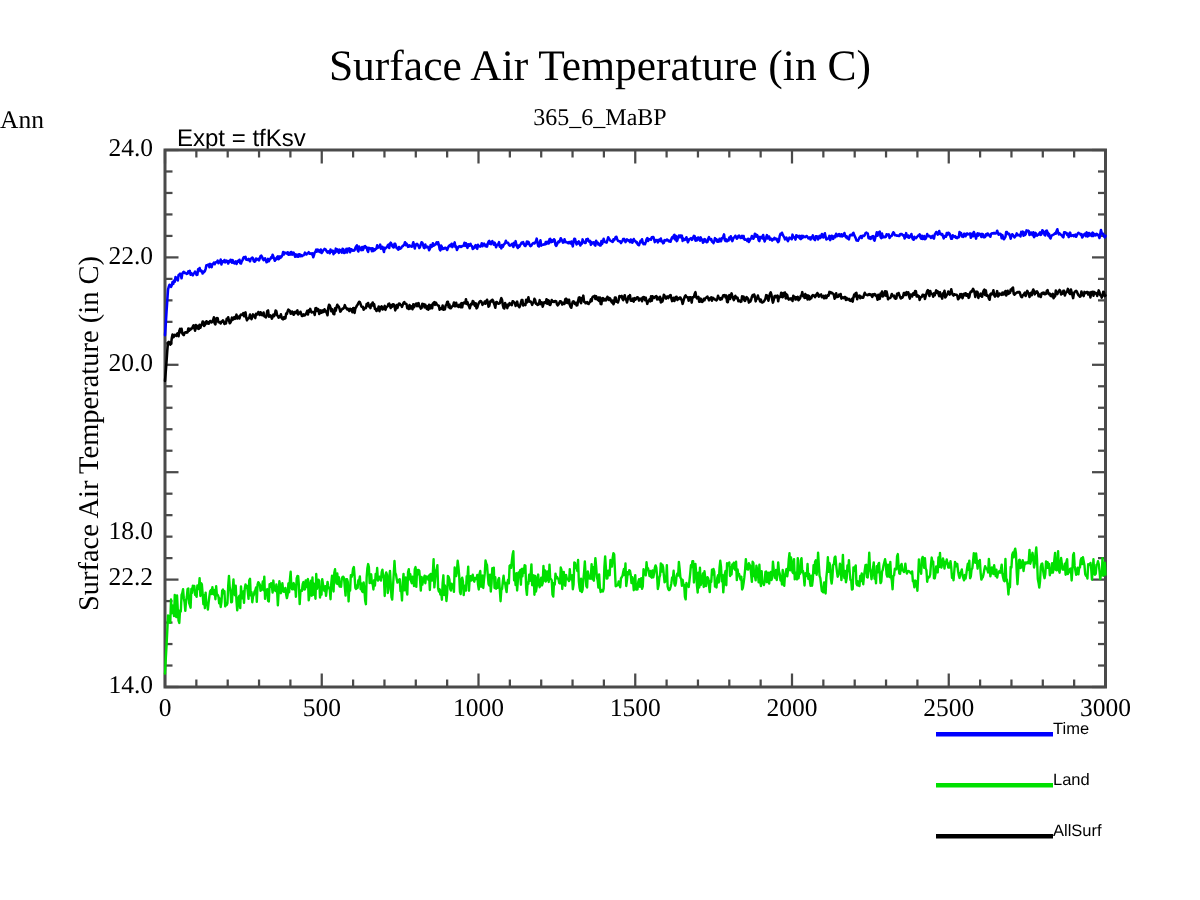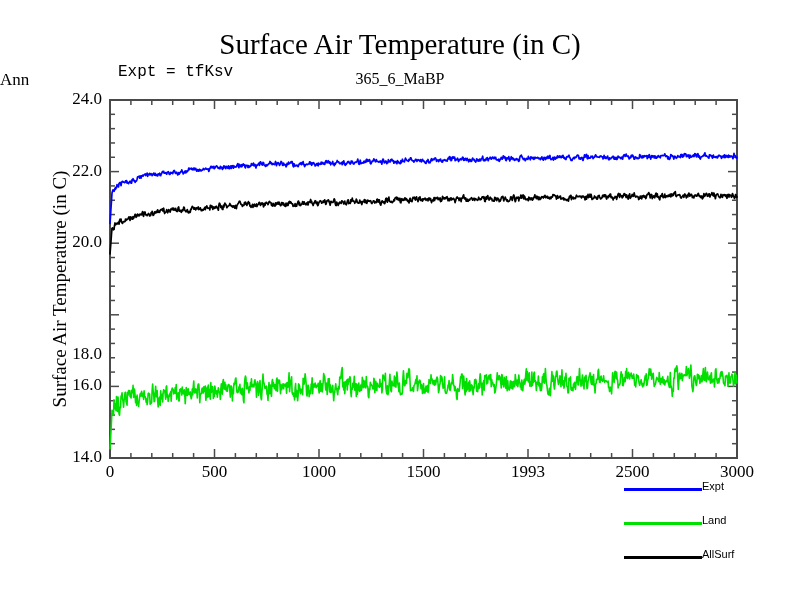--- a/index.html
+++ b/index.html
@@ -16,22 +16,22 @@
 
   #plot-title{
     left:0;top:28px;width:800px;text-align:center;
     font-size:29px;font-family:"Liberation Serif", serif;
   }
   #subtitle-center{
     left:0;top:70px;width:800px;text-align:center;
     font-size:16px;font-family:"Liberation Serif", serif;
   }
   #subtitle-left{
-    left:118px;top:63px;font-size:16px;
-    font-family:Liberation Mono, monospace;
+    left:118px;top:84px;font-size:16px;
+    font-family:Liberation Sans, sans-serif;
   }
   #subtitle-right{
     left:0;top:70px;width:748px;text-align:left;font-size:17px;
     font-family:"Liberation Serif", serif;
   }
   #xaxis-title{
     left:0;top:480px;width:726px;text-align:center;
     font-size:20px;font-family:"Liberation Serif", serif;
   }
   #yaxis-title{
@@ -200,35 +200,35 @@
         <path d="M110.00 449.05L110.50 439.41L111.00 430.82L111.50 421.19L112.01 410.23L112.51 411.34L113.01 411.92L113.51 415.18L114.01 399.68L114.51 408.82L115.02 403.64L115.52 406.35L116.02 410.77L116.52 396.61L117.02 402.65L117.52 411.42L118.03 396.97L118.53 406.57L119.03 413.79L119.53 415.32L120.03 406.95L120.53 407.67L121.04 396.62L121.54 395.30L122.04 392.77L122.54 398.96L123.04 401.60L123.54 407.20L124.04 400.65L124.55 398.01L125.05 392.61L125.55 392.29L126.05 401.84L126.55 403.37L127.05 405.13L127.56 392.62L128.06 395.25L128.56 390.48L129.06 390.85L129.56 390.65L130.06 396.57L130.57 396.80L131.07 397.91L131.57 390.37L132.07 392.78L132.57 392.46L133.07 385.41L133.58 397.36L134.08 388.78L134.58 389.64L135.08 395.52L135.58 402.79L136.08 396.75L136.58 405.45L137.09 395.10L137.59 402.83L138.09 402.01L138.59 406.35L139.09 401.61L139.59 397.58L140.10 394.10L140.60 393.38L141.10 396.07L141.60 391.39L142.10 395.05L142.60 396.37L143.11 393.26L143.61 399.50L144.11 390.84L144.61 396.85L145.11 396.58L145.61 397.66L146.12 402.20L146.62 399.05L147.12 404.63L147.62 401.38L148.12 393.78L148.62 393.04L149.12 395.53L149.63 394.08L150.13 404.22L150.63 402.42L151.13 403.34L151.63 402.21L152.13 390.63L152.64 383.95L153.14 391.34L153.64 393.93L154.14 401.59L154.64 401.28L155.14 392.82L155.65 386.36L156.15 395.94L156.65 396.80L157.15 390.52L157.65 400.62L158.15 406.90L158.66 402.86L159.16 398.05L159.66 397.13L160.16 405.42L160.66 390.91L161.16 398.95L161.66 398.85L162.17 394.31L162.67 401.89L163.17 392.43L163.67 389.67L164.17 391.80L164.67 390.64L165.18 394.46L165.68 399.23L166.18 386.80L166.68 385.87L167.18 396.96L167.68 394.72L168.19 401.50L168.69 397.64L169.19 396.66L169.69 394.31L170.19 393.55L170.69 391.63L171.20 401.24L171.70 389.80L172.20 388.13L172.70 388.85L173.20 389.75L173.70 393.88L174.20 393.22L174.71 391.55L175.21 387.61L175.71 393.49L176.21 384.45L176.71 399.26L177.21 393.30L177.72 394.81L178.22 392.73L178.72 400.67L179.22 400.92L179.72 389.54L180.22 391.17L180.73 388.86L181.23 390.59L181.73 395.07L182.23 387.05L182.73 392.62L183.23 393.58L183.74 393.94L184.24 389.68L184.74 393.67L185.24 403.59L185.74 395.21L186.24 387.50L186.74 390.08L187.25 395.47L187.75 394.01L188.25 388.85L188.75 393.28L189.25 394.52L189.75 393.26L190.26 391.91L190.76 396.37L191.26 398.77L191.76 396.45L192.26 388.98L192.76 394.81L193.27 386.55L193.77 381.16L194.27 391.48L194.77 392.86L195.27 392.43L195.77 388.72L196.28 393.01L196.78 389.90L197.28 397.88L197.78 385.64L198.28 384.00L198.78 384.08L199.28 390.55L199.79 402.75L200.29 394.42L200.79 393.51L201.29 393.83L201.79 389.49L202.29 388.02L202.80 392.97L203.30 392.89L203.80 386.89L204.30 391.35L204.80 387.21L205.30 386.01L205.81 400.26L206.31 397.17L206.81 389.11L207.31 387.09L207.81 397.17L208.31 385.03L208.82 396.49L209.32 389.19L209.82 393.39L210.32 399.13L210.82 382.67L211.32 392.51L211.82 389.67L212.33 386.52L212.83 387.23L213.33 398.35L213.83 394.80L214.33 396.40L214.83 386.11L215.34 389.55L215.84 392.82L216.34 393.95L216.84 390.85L217.34 397.21L217.84 393.04L218.35 387.89L218.85 390.70L219.35 392.18L219.85 393.07L220.35 399.52L220.85 388.71L221.36 383.76L221.86 387.24L222.36 394.29L222.86 381.83L223.36 379.50L223.86 386.48L224.36 389.07L224.87 382.33L225.37 389.49L225.87 384.79L226.37 390.99L226.87 389.97L227.37 391.23L227.88 385.74L228.38 384.62L228.88 384.51L229.38 385.69L229.88 391.37L230.38 397.08L230.89 386.13L231.39 386.16L231.89 388.11L232.39 400.95L232.89 391.58L233.39 393.74L233.90 383.42L234.40 384.65L234.90 383.03L235.40 378.98L235.90 377.97L236.40 384.21L236.90 391.96L237.41 392.58L237.91 390.29L238.41 391.95L238.91 386.73L239.41 387.03L239.91 384.34L240.42 392.84L240.92 389.02L241.42 394.28L241.92 394.68L242.42 388.29L242.92 393.02L243.43 400.28L243.93 402.79L244.43 384.98L244.93 378.77L245.43 376.04L245.93 378.02L246.44 388.72L246.94 383.90L247.44 382.85L247.94 388.92L248.44 388.87L248.94 392.96L249.44 386.81L249.95 390.38L250.45 382.58L250.95 386.22L251.45 378.69L251.95 387.07L252.45 386.21L252.96 384.52L253.46 384.63L253.96 387.03L254.46 381.36L254.96 379.76L255.46 384.73L255.97 385.30L256.47 397.32L256.97 383.60L257.47 381.60L257.97 383.09L258.47 395.34L258.98 392.92L259.48 385.30L259.98 380.62L260.48 388.87L260.98 398.09L261.48 399.68L261.98 391.33L262.49 382.70L262.99 374.00L263.49 381.82L263.99 382.96L264.49 386.21L264.99 388.41L265.50 386.65L266.00 387.88L266.50 386.16L267.00 394.09L267.50 393.33L268.00 400.35L268.51 388.22L269.01 382.56L269.51 393.61L270.01 387.27L270.51 385.03L271.01 393.91L271.52 396.32L272.02 381.59L272.52 379.47L273.02 386.27L273.52 382.78L274.02 387.22L274.52 388.79L275.03 384.53L275.53 386.31L276.03 390.68L276.53 379.43L277.03 378.05L277.53 391.25L278.04 379.95L278.54 382.90L279.04 379.96L279.54 380.49L280.04 386.60L280.54 393.72L281.05 384.58L281.55 389.77L282.05 387.13L282.55 385.76L283.05 383.82L283.55 388.79L284.06 384.37L284.56 384.42L285.06 384.60L285.56 386.51L286.06 383.66L286.56 393.29L287.06 382.61L287.57 387.12L288.07 387.07L288.57 381.64L289.07 372.86L289.57 391.60L290.07 386.17L290.58 380.63L291.08 379.45L291.58 376.76L292.08 392.25L292.58 394.27L293.08 392.85L293.59 396.35L294.09 393.94L294.59 399.83L295.09 388.68L295.59 383.55L296.09 396.62L296.60 390.36L297.10 393.16L297.60 400.68L298.10 395.77L298.60 383.89L299.10 384.61L299.60 386.31L300.11 392.46L300.61 393.69L301.11 389.11L301.61 390.58L302.11 390.10L302.61 394.60L303.12 378.34L303.62 383.10L304.12 384.06L304.62 380.38L305.12 373.85L305.62 377.87L306.13 383.76L306.63 394.61L307.13 396.03L307.63 386.46L308.13 385.14L308.63 387.69L309.14 396.75L309.64 390.88L310.14 390.39L310.64 393.77L311.14 384.16L311.64 385.25L312.14 377.77L312.65 393.80L313.15 385.45L313.65 384.12L314.15 387.07L314.65 385.96L315.15 383.09L315.66 386.61L316.16 387.76L316.66 385.29L317.16 386.09L317.66 386.05L318.16 383.33L318.67 389.73L319.17 392.96L319.67 382.58L320.17 380.67L320.67 391.17L321.17 386.73L321.68 383.72L322.18 392.00L322.68 386.48L323.18 382.26L323.68 373.66L324.18 375.71L324.68 376.67L325.19 383.50L325.69 389.30L326.19 390.37L326.69 383.09L327.19 394.34L327.69 389.17L328.20 378.82L328.70 385.25L329.20 378.43L329.70 391.96L330.20 384.85L330.70 392.47L331.21 391.33L331.71 391.89L332.21 386.42L332.71 385.41L333.21 393.27L333.71 400.79L334.22 393.33L334.72 392.54L335.22 387.52L335.72 383.87L336.22 388.94L336.72 388.37L337.22 392.08L337.73 394.69L338.23 388.61L338.73 386.40L339.23 388.93L339.73 377.24L340.23 376.75L340.74 378.55L341.24 373.89L341.74 369.68L342.24 367.48L342.74 386.85L343.24 383.94L343.75 390.02L344.25 382.13L344.75 393.62L345.25 387.03L345.75 381.57L346.25 383.97L346.76 380.10L347.26 389.86L347.76 379.38L348.26 384.21L348.76 379.11L349.26 381.81L349.76 376.81L350.27 377.21L350.77 392.14L351.27 396.61L351.77 388.07L352.27 389.21L352.77 383.19L353.28 387.17L353.78 383.20L354.28 376.23L354.78 390.15L355.28 384.04L355.78 383.51L356.29 396.52L356.79 383.96L357.29 394.29L357.79 391.43L358.29 385.54L358.79 383.06L359.30 389.85L359.80 391.44L360.30 388.03L360.80 385.11L361.30 390.32L361.80 388.71L362.30 377.31L362.81 386.99L363.31 380.22L363.81 387.73L364.31 386.66L364.81 381.01L365.31 381.10L365.82 388.00L366.32 376.45L366.82 385.81L367.32 386.04L367.82 386.93L368.32 396.42L368.83 397.73L369.33 388.68L369.83 389.71L370.33 382.39L370.83 385.58L371.33 384.53L371.84 385.41L372.34 386.23L372.84 388.69L373.34 388.96L373.84 378.34L374.34 379.87L374.84 392.63L375.35 385.78L375.85 381.25L376.35 389.63L376.85 390.51L377.35 383.25L377.85 385.43L378.36 386.09L378.86 386.48L379.36 387.37L379.86 379.40L380.36 386.22L380.86 383.96L381.37 383.45L381.87 392.85L382.37 389.68L382.87 374.97L383.37 375.33L383.87 378.51L384.38 378.63L384.88 380.61L385.38 373.31L385.88 387.36L386.38 391.85L386.88 393.92L387.38 385.81L387.89 394.73L388.39 393.06L388.89 386.97L389.39 381.41L389.89 374.36L390.39 382.57L390.90 390.80L391.40 391.68L391.90 380.96L392.40 383.85L392.90 385.59L393.40 385.82L393.91 383.99L394.41 376.15L394.91 386.14L395.41 378.14L395.91 387.14L396.41 379.17L396.92 372.06L397.42 377.65L397.92 384.68L398.42 386.80L398.92 391.71L399.42 382.96L399.92 391.53L400.43 394.64L400.93 394.05L401.43 393.34L401.93 394.27L402.43 392.42L402.93 377.83L403.44 370.90L403.94 378.71L404.44 385.72L404.94 385.53L405.44 380.51L405.94 380.48L406.45 383.53L406.95 373.35L407.45 374.15L407.95 377.77L408.45 371.91L408.95 368.73L409.46 369.56L409.96 380.20L410.46 390.81L410.96 390.47L411.46 389.88L411.96 390.17L412.46 387.56L412.97 388.70L413.47 391.49L413.97 385.64L414.47 384.84L414.97 383.93L415.47 381.40L415.98 379.25L416.48 383.33L416.98 375.68L417.48 390.69L417.98 386.97L418.48 381.48L418.99 382.99L419.49 380.12L419.99 380.43L420.49 383.28L420.99 388.77L421.49 384.74L422.00 386.86L422.50 393.48L423.00 388.10L423.50 383.43L424.00 392.97L424.50 390.71L425.00 392.94L425.51 387.88L426.01 386.17L426.51 391.16L427.01 387.29L427.51 385.43L428.01 392.53L428.52 390.99L429.02 379.49L429.52 382.11L430.02 381.81L430.52 383.54L431.02 374.84L431.53 379.80L432.03 378.91L432.53 381.37L433.03 384.03L433.53 380.63L434.03 384.62L434.54 385.08L435.04 380.33L435.54 384.79L436.04 382.32L436.54 378.57L437.04 376.96L437.54 378.43L438.05 383.96L438.55 392.69L439.05 390.38L439.55 385.08L440.05 383.62L440.55 375.60L441.06 381.07L441.56 376.47L442.06 378.05L442.56 383.40L443.06 388.27L443.56 387.55L444.07 386.76L444.57 376.75L445.07 390.92L445.57 392.88L446.07 393.45L446.57 393.02L447.08 391.13L447.58 388.78L448.08 384.97L448.58 385.83L449.08 380.50L449.58 389.08L450.08 390.47L450.59 388.56L451.09 383.61L451.59 382.31L452.09 383.71L452.59 374.62L453.09 379.28L453.60 385.01L454.10 385.81L454.60 390.60L455.10 386.58L455.60 389.97L456.10 389.83L456.61 398.00L457.11 399.58L457.61 388.64L458.11 390.65L458.61 390.49L459.11 391.34L459.62 387.21L460.12 382.64L460.62 376.86L461.12 378.07L461.62 374.15L462.12 374.14L462.62 388.36L463.13 380.98L463.63 375.99L464.13 381.90L464.63 390.32L465.13 395.02L465.63 381.83L466.14 391.70L466.64 378.51L467.14 390.04L467.64 388.44L468.14 385.76L468.64 382.34L469.15 391.36L469.65 380.85L470.15 385.14L470.65 390.73L471.15 386.97L471.65 384.86L472.16 385.61L472.66 390.58L473.16 394.71L473.66 387.08L474.16 388.03L474.66 379.79L475.16 383.10L475.67 379.30L476.17 381.25L476.67 391.10L477.17 389.90L477.67 391.64L478.17 385.19L478.68 383.54L479.18 388.33L479.68 378.64L480.18 373.85L480.68 377.94L481.18 387.56L481.69 383.40L482.19 394.90L482.69 387.87L483.19 382.89L483.69 380.65L484.19 390.13L484.70 375.53L485.20 377.11L485.70 376.95L486.20 374.90L486.70 384.03L487.20 378.34L487.70 382.97L488.21 376.30L488.71 378.84L489.21 375.06L489.71 378.65L490.21 379.99L490.71 374.54L491.22 386.73L491.72 379.64L492.22 383.51L492.72 382.66L493.22 384.90L493.72 386.32L494.23 384.46L494.73 393.02L495.23 391.87L495.73 388.74L496.23 384.80L496.73 379.70L497.24 372.73L497.74 379.40L498.24 376.61L498.74 379.79L499.24 375.53L499.74 376.64L500.24 377.45L500.75 382.69L501.25 387.94L501.75 374.50L502.25 375.37L502.75 384.08L503.25 384.06L503.76 386.91L504.26 377.18L504.76 379.61L505.26 382.35L505.76 388.24L506.26 376.52L506.77 387.01L507.27 390.77L507.77 380.72L508.27 388.50L508.77 388.74L509.27 390.08L509.78 387.64L510.28 381.22L510.78 380.96L511.28 388.13L511.78 382.07L512.28 381.78L512.78 389.04L513.29 383.59L513.79 381.35L514.29 386.66L514.79 385.28L515.29 374.49L515.79 379.60L516.30 383.20L516.80 385.34L517.30 379.98L517.80 386.68L518.30 383.01L518.80 374.93L519.31 380.76L519.81 382.43L520.31 386.99L520.81 383.94L521.31 389.66L521.81 380.02L522.32 389.48L522.82 390.58L523.32 383.48L523.82 381.52L524.32 379.37L524.82 384.17L525.32 380.55L525.83 373.16L526.33 368.82L526.83 380.25L527.33 371.64L527.83 375.32L528.33 381.50L528.84 382.08L529.34 372.77L529.84 386.28L530.34 385.59L530.84 381.60L531.34 386.28L531.85 372.07L532.35 385.53L532.85 381.73L533.35 382.54L533.85 373.44L534.35 372.15L534.86 381.57L535.36 380.71L535.86 384.23L536.36 390.34L536.86 382.32L537.36 382.13L537.86 384.10L538.37 375.99L538.87 385.90L539.37 382.62L539.87 386.85L540.37 390.61L540.87 383.83L541.38 390.46L541.88 386.24L542.38 376.82L542.88 382.08L543.38 374.58L543.88 373.55L544.39 383.17L544.89 379.19L545.39 368.45L545.89 376.53L546.39 383.87L546.89 385.39L547.40 389.84L547.90 393.89L548.40 394.39L548.90 394.89L549.40 388.27L549.90 388.53L550.40 395.68L550.91 384.88L551.41 379.84L551.91 371.48L552.41 381.27L552.91 375.23L553.41 377.08L553.92 385.67L554.42 389.05L554.92 384.92L555.42 376.55L555.92 376.30L556.42 371.70L556.93 371.07L557.43 376.56L557.93 380.96L558.43 384.46L558.93 383.38L559.43 381.16L559.94 375.84L560.44 379.17L560.94 386.73L561.44 380.17L561.94 369.89L562.44 382.48L562.94 385.40L563.45 380.69L563.95 388.13L564.45 385.54L564.95 377.01L565.45 380.71L565.95 373.39L566.46 381.40L566.96 386.59L567.46 386.87L567.96 393.06L568.46 392.65L568.96 378.36L569.47 380.50L569.97 378.27L570.47 376.92L570.97 389.16L571.47 390.13L571.97 387.56L572.48 390.31L572.98 390.73L573.48 383.96L573.98 387.42L574.48 382.35L574.98 383.99L575.48 389.51L575.99 383.97L576.49 380.30L576.99 376.70L577.49 376.49L577.99 384.72L578.49 384.97L579.00 377.86L579.50 368.52L580.00 378.83L580.50 381.27L581.00 386.13L581.50 382.38L582.01 378.74L582.51 374.98L583.01 385.82L583.51 383.68L584.01 388.88L584.51 377.42L585.02 381.66L585.52 376.17L586.02 375.28L586.52 382.81L587.02 388.72L587.52 387.82L588.02 381.09L588.53 379.81L589.03 376.83L589.53 374.88L590.03 372.83L590.53 375.59L591.03 382.84L591.54 384.35L592.04 376.53L592.54 381.61L593.04 384.73L593.54 374.64L594.04 384.43L594.55 386.97L595.05 392.87L595.55 383.96L596.05 383.58L596.55 379.22L597.05 379.29L597.56 379.57L598.06 370.79L598.56 369.37L599.06 377.98L599.56 382.33L600.06 382.54L600.56 377.07L601.07 375.97L601.57 380.26L602.07 380.34L602.57 381.39L603.07 379.54L603.57 375.73L604.08 380.25L604.58 382.35L605.08 380.88L605.58 380.69L606.08 380.76L606.58 381.49L607.09 382.00L607.59 382.49L608.09 380.97L608.59 387.61L609.09 387.85L609.59 391.56L610.10 387.03L610.60 387.47L611.10 389.25L611.60 393.83L612.10 384.40L612.60 372.92L613.10 380.90L613.61 378.02L614.11 382.54L614.61 372.66L615.11 371.27L615.61 373.12L616.11 378.60L616.62 372.16L617.12 378.90L617.62 380.14L618.12 387.86L618.62 384.66L619.12 385.11L619.63 384.67L620.13 382.99L620.63 376.34L621.13 371.72L621.63 374.78L622.13 374.37L622.64 385.43L623.14 385.62L623.64 382.80L624.14 377.59L624.64 378.22L625.14 381.62L625.64 371.57L626.15 377.99L626.65 368.56L627.15 376.78L627.65 378.39L628.15 375.53L628.65 372.35L629.16 374.58L629.66 379.01L630.16 374.62L630.66 375.59L631.16 372.95L631.66 375.80L632.17 378.34L632.67 375.72L633.17 378.28L633.67 374.06L634.17 378.44L634.67 385.26L635.18 382.79L635.68 386.85L636.18 380.82L636.68 374.63L637.18 377.61L637.68 375.85L638.18 375.89L638.69 380.71L639.19 383.61L639.69 385.31L640.19 381.98L640.69 381.50L641.19 379.65L641.70 383.94L642.20 385.36L642.70 386.84L643.20 383.24L643.70 385.75L644.20 382.68L644.71 378.90L645.21 375.83L645.71 379.87L646.21 373.77L646.71 385.53L647.21 384.36L647.72 379.64L648.22 378.91L648.72 374.07L649.22 368.80L649.72 370.96L650.22 375.17L650.72 368.96L651.23 373.86L651.73 379.12L652.23 374.22L652.73 375.14L653.23 373.33L653.73 381.73L654.24 386.43L654.74 385.38L655.24 384.64L655.74 382.58L656.24 379.70L656.74 377.43L657.25 378.63L657.75 379.24L658.25 379.93L658.75 381.60L659.25 372.60L659.75 378.70L660.26 384.26L660.76 381.28L661.26 378.27L661.76 382.15L662.26 382.68L662.76 376.83L663.26 380.74L663.77 383.96L664.27 379.80L664.77 385.03L665.27 382.35L665.77 381.62L666.27 380.63L666.78 381.77L667.28 379.67L667.78 376.40L668.28 382.52L668.78 385.10L669.28 387.08L669.79 387.52L670.29 372.63L670.79 385.83L671.29 386.36L671.79 389.99L672.29 396.32L672.80 389.14L673.30 391.54L673.80 377.93L674.30 378.32L674.80 369.98L675.30 368.39L675.80 371.50L676.31 367.38L676.81 365.75L677.31 368.97L677.81 381.31L678.31 389.50L678.81 382.16L679.32 373.53L679.82 373.12L680.32 378.62L680.82 378.24L681.32 375.14L681.82 373.41L682.33 380.68L682.83 377.26L683.33 375.02L683.83 375.76L684.33 374.91L684.83 374.89L685.34 375.54L685.84 373.68L686.34 366.60L686.84 375.79L687.34 373.99L687.84 370.94L688.34 368.54L688.85 372.20L689.35 378.30L689.85 375.72L690.35 369.20L690.85 365.02L691.35 372.96L691.86 385.99L692.36 388.44L692.86 391.70L693.36 387.41L693.86 377.89L694.36 375.96L694.87 375.74L695.37 380.22L695.87 383.40L696.37 385.46L696.87 382.71L697.37 374.22L697.88 378.59L698.38 374.78L698.88 378.61L699.38 376.00L699.88 383.49L700.38 380.22L700.88 381.78L701.39 375.50L701.89 381.78L702.39 379.58L702.89 373.31L703.39 368.60L703.89 379.82L704.40 380.22L704.90 375.87L705.40 367.53L705.90 380.29L706.40 381.78L706.90 376.77L707.41 372.03L707.91 375.87L708.41 379.72L708.91 379.75L709.41 379.44L709.91 375.86L710.42 383.13L710.92 374.68L711.42 372.74L711.92 382.71L712.42 380.46L712.92 381.47L713.42 379.25L713.93 378.97L714.43 386.98L714.93 379.89L715.43 369.95L715.93 368.74L716.43 377.27L716.94 380.36L717.44 383.14L717.94 382.11L718.44 378.49L718.94 382.91L719.44 378.56L719.95 378.34L720.45 373.49L720.95 372.10L721.45 376.03L721.95 371.52L722.45 374.21L722.96 376.76L723.46 382.62L723.96 383.84L724.46 383.89L724.96 385.70L725.46 376.08L725.96 376.53L726.47 376.58L726.97 375.28L727.47 379.27L727.97 386.40L728.47 380.40L728.97 372.83L729.48 381.91L729.98 383.14L730.48 382.52L730.98 376.63L731.48 376.19L731.98 374.18L732.49 376.09L732.99 380.66L733.49 386.10L733.99 383.07L734.49 383.07L734.99 372.08L735.50 383.89L736.00 381.14L736.50 375.07L737.00 383.05" fill="none" stroke="#00e000" stroke-width="1.6" stroke-linejoin="round" stroke-linecap="round"></path>
         <path d="M110.00 253.94L110.50 247.78L111.00 241.22L111.50 234.01L112.01 228.32L112.51 227.91L113.01 229.01L113.51 229.75L114.01 229.28L114.51 225.58L115.02 222.98L115.52 224.85L116.02 224.39L116.52 223.26L117.02 223.47L117.52 223.90L118.03 222.58L118.53 222.18L119.03 224.16L119.53 220.57L120.03 219.22L120.53 221.43L121.04 219.14L121.54 222.17L122.04 222.99L122.54 223.45L123.04 221.94L123.54 221.55L124.04 221.49L124.55 221.77L125.05 221.54L125.55 219.03L126.05 220.49L126.55 219.19L127.05 219.72L127.56 219.00L128.06 218.92L128.56 217.58L129.06 216.84L129.56 218.76L130.06 220.46L130.57 216.74L131.07 218.50L131.57 218.93L132.07 217.28L132.57 219.23L133.07 216.49L133.58 218.50L134.08 217.05L134.58 216.42L135.08 214.31L135.58 214.58L136.08 217.34L136.58 216.69L137.09 215.18L137.59 214.14L138.09 215.62L138.59 214.78L139.09 215.86L139.59 214.91L140.10 213.99L140.60 214.51L141.10 214.99L141.60 214.27L142.10 213.22L142.60 211.56L143.11 215.67L143.61 216.25L144.11 212.40L144.61 212.05L145.11 212.14L145.61 214.81L146.12 214.63L146.62 214.96L147.12 215.68L147.62 214.36L148.12 214.46L148.62 213.51L149.12 214.36L149.63 215.96L150.13 214.84L150.63 215.63L151.13 212.53L151.63 213.52L152.13 211.45L152.64 213.67L153.14 215.45L153.64 215.05L154.14 213.74L154.64 211.76L155.14 213.27L155.65 211.83L156.15 211.44L156.65 212.61L157.15 211.70L157.65 209.76L158.15 212.33L158.66 211.45L159.16 211.11L159.66 212.31L160.16 210.51L160.66 209.69L161.16 209.79L161.66 209.90L162.17 208.77L162.67 210.88L163.17 208.68L163.67 208.22L164.17 211.95L164.67 213.53L165.18 212.38L165.68 212.38L166.18 211.64L166.68 209.68L167.18 211.66L167.68 212.75L168.19 211.36L168.69 209.58L169.19 210.37L169.69 210.90L170.19 212.07L170.69 209.17L171.20 209.26L171.70 209.59L172.20 208.04L172.70 209.25L173.20 209.98L173.70 208.16L174.20 209.06L174.71 210.16L175.21 210.08L175.71 208.37L176.21 210.88L176.71 211.10L177.21 211.55L177.72 209.85L178.22 207.35L178.72 206.98L179.22 211.13L179.72 211.04L180.22 210.27L180.73 210.54L181.23 212.40L181.73 211.31L182.23 209.78L182.73 210.81L183.23 209.69L183.74 207.05L184.24 207.47L184.74 210.15L185.24 210.70L185.74 211.72L186.24 210.83L186.74 211.51L187.25 209.55L187.75 211.54L188.25 212.64L188.75 212.87L189.25 211.50L189.75 212.39L190.26 212.16L190.76 209.06L191.26 209.31L191.76 207.56L192.26 206.38L192.76 206.87L193.27 207.33L193.77 209.08L194.27 209.03L194.77 207.69L195.27 208.61L195.77 209.85L196.28 208.09L196.78 207.88L197.28 208.78L197.78 207.94L198.28 206.92L198.78 209.61L199.28 208.50L199.79 209.00L200.29 207.83L200.79 209.28L201.29 210.68L201.79 210.73L202.29 209.61L202.80 210.31L203.30 210.16L203.80 209.32L204.30 208.58L204.80 207.27L205.30 209.60L205.81 206.94L206.31 207.77L206.81 205.93L207.31 207.58L207.81 208.27L208.31 208.05L208.82 208.06L209.32 208.14L209.82 209.96L210.32 205.44L210.82 205.41L211.32 207.37L211.82 206.03L212.33 206.22L212.83 209.36L213.33 207.70L213.83 206.94L214.33 208.46L214.83 208.03L215.34 206.88L215.84 207.93L216.34 206.20L216.84 207.03L217.34 207.71L217.84 208.74L218.35 210.13L218.85 205.20L219.35 203.21L219.85 203.66L220.35 205.21L220.85 207.51L221.36 206.09L221.86 207.92L222.36 209.36L222.86 209.47L223.36 205.44L223.86 207.14L224.36 204.72L224.87 203.18L225.37 204.68L225.87 204.44L226.37 205.79L226.87 207.75L227.37 207.09L227.88 206.34L228.38 205.75L228.88 205.74L229.38 205.02L229.88 203.45L230.38 204.86L230.89 205.43L231.39 206.30L231.89 205.77L232.39 206.64L232.89 207.34L233.39 205.86L233.90 206.86L234.40 206.20L234.90 208.17L235.40 205.48L235.90 205.32L236.40 208.59L236.90 205.60L237.41 204.88L237.91 203.76L238.41 203.18L238.91 202.03L239.41 201.19L239.91 201.39L240.42 202.80L240.92 204.27L241.42 204.67L241.92 204.59L242.42 206.50L242.92 205.33L243.43 205.35L243.93 205.42L244.43 202.64L244.93 203.96L245.43 202.04L245.93 204.29L246.44 203.92L246.94 205.43L247.44 202.79L247.94 202.82L248.44 201.64L248.94 203.90L249.44 202.80L249.95 206.03L250.45 205.73L250.95 207.32L251.45 206.88L251.95 206.20L252.45 204.38L252.96 207.42L253.46 205.24L253.96 204.63L254.46 204.26L254.96 206.33L255.46 206.12L255.97 205.17L256.47 203.96L256.97 206.56L257.47 205.13L257.97 204.64L258.47 204.11L258.98 202.56L259.48 202.40L259.98 204.03L260.48 205.34L260.98 203.40L261.48 204.38L261.98 202.83L262.49 202.97L262.99 203.91L263.49 206.93L263.99 205.58L264.49 203.34L264.99 205.27L265.50 203.28L266.00 202.31L266.50 202.42L267.00 203.38L267.50 203.44L268.00 204.58L268.51 203.23L269.01 201.89L269.51 201.35L270.01 202.51L270.51 202.50L271.01 202.75L271.52 205.46L272.02 204.25L272.52 206.04L273.02 203.34L273.52 205.70L274.02 204.21L274.52 205.47L275.03 206.11L275.53 202.81L276.03 204.81L276.53 203.67L277.03 202.80L277.53 202.35L278.04 204.16L278.54 202.27L279.04 202.08L279.54 204.35L280.04 204.34L280.54 205.71L281.05 205.32L281.55 202.52L282.05 203.07L282.55 202.75L283.05 204.89L283.55 203.18L284.06 204.99L284.56 205.97L285.06 204.28L285.56 206.44L286.06 203.15L286.56 205.71L287.06 205.16L287.57 203.45L288.07 205.48L288.57 202.42L289.07 201.91L289.57 201.38L290.07 203.26L290.58 201.78L291.08 202.63L291.58 203.28L292.08 203.86L292.58 203.84L293.08 206.43L293.59 205.55L294.09 205.42L294.59 206.01L295.09 203.62L295.59 206.47L296.09 205.20L296.60 206.23L297.10 203.64L297.60 203.24L298.10 201.34L298.60 201.17L299.10 204.82L299.60 202.93L300.11 205.54L300.61 205.45L301.11 204.65L301.61 204.01L302.11 203.75L302.61 201.69L303.12 204.15L303.62 204.19L304.12 201.78L304.62 203.97L305.12 203.53L305.62 204.67L306.13 203.21L306.63 203.11L307.13 204.80L307.63 202.10L308.13 204.79L308.63 202.04L309.14 201.83L309.64 201.52L310.14 202.29L310.64 199.47L311.14 202.59L311.64 201.40L312.14 203.05L312.65 204.11L313.15 205.53L313.65 203.83L314.15 202.48L314.65 202.80L315.15 200.72L315.66 201.05L316.16 203.02L316.66 203.88L317.16 202.19L317.66 205.56L318.16 205.10L318.67 203.26L319.17 202.13L319.67 201.26L320.17 200.73L320.67 200.86L321.17 201.67L321.68 203.21L322.18 202.50L322.68 202.41L323.18 201.00L323.68 202.47L324.18 200.92L324.68 199.81L325.19 201.46L325.69 204.48L326.19 203.95L326.69 201.28L327.19 200.56L327.69 200.94L328.20 199.84L328.70 200.35L329.20 202.08L329.70 203.29L330.20 205.20L330.70 201.53L331.21 201.34L331.71 202.17L332.21 202.50L332.71 202.38L333.21 202.14L333.71 200.32L334.22 198.75L334.72 199.95L335.22 203.41L335.72 205.23L336.22 205.59L336.72 202.06L337.22 203.17L337.73 204.12L338.23 205.38L338.73 203.06L339.23 203.64L339.73 202.09L340.23 202.89L340.74 202.39L341.24 203.41L341.74 200.80L342.24 201.01L342.74 201.58L343.24 201.99L343.75 203.98L344.25 202.15L344.75 201.05L345.25 203.48L345.75 204.18L346.25 204.77L346.76 203.59L347.26 201.84L347.76 200.04L348.26 199.95L348.76 203.69L349.26 202.78L349.76 202.84L350.27 203.35L350.77 199.84L351.27 201.60L351.77 200.66L352.27 198.19L352.77 201.04L353.28 201.14L353.78 200.97L354.28 201.87L354.78 203.28L355.28 201.75L355.78 201.71L356.29 199.19L356.79 200.14L357.29 202.45L357.79 202.31L358.29 203.26L358.79 203.20L359.30 202.54L359.80 200.10L360.30 202.74L360.80 201.53L361.30 201.64L361.80 204.52L362.30 202.70L362.81 201.46L363.31 201.58L363.81 201.86L364.31 199.58L364.81 202.51L365.31 200.10L365.82 200.36L366.32 203.11L366.82 203.34L367.32 201.78L367.82 200.04L368.32 201.13L368.83 200.91L369.33 201.27L369.83 200.86L370.33 200.69L370.83 200.96L371.33 202.95L371.84 203.52L372.34 202.95L372.84 202.06L373.34 200.77L373.84 200.83L374.34 201.38L374.84 203.01L375.35 202.50L375.85 201.66L376.35 202.60L376.85 199.48L377.35 199.10L377.85 201.81L378.36 199.81L378.86 202.12L379.36 199.82L379.86 203.22L380.36 204.47L380.86 205.16L381.37 202.66L381.87 201.14L382.37 200.84L382.87 201.94L383.37 202.67L383.87 201.81L384.38 203.60L384.88 203.45L385.38 200.76L385.88 198.44L386.38 198.19L386.88 201.13L387.38 202.13L387.89 198.63L388.39 198.86L388.89 197.07L389.39 201.21L389.89 201.28L390.39 202.20L390.90 202.05L391.40 201.38L391.90 202.39L392.40 202.67L392.90 201.75L393.40 201.23L393.91 199.51L394.41 200.78L394.91 198.31L395.41 197.64L395.91 197.78L396.41 197.21L396.92 199.31L397.42 197.55L397.92 199.14L398.42 199.98L398.92 198.38L399.42 200.64L399.92 198.34L400.43 202.61L400.93 202.76L401.43 198.97L401.93 198.67L402.43 200.37L402.93 200.11L403.44 199.22L403.94 200.30L404.44 199.68L404.94 197.84L405.44 198.38L405.94 199.98L406.45 198.74L406.95 199.40L407.45 200.91L407.95 201.59L408.45 200.42L408.95 202.88L409.46 201.33L409.96 198.31L410.46 198.28L410.96 201.13L411.46 200.96L411.96 201.65L412.46 199.88L412.97 197.34L413.47 198.04L413.97 197.65L414.47 197.27L414.97 199.27L415.47 200.06L415.98 198.15L416.48 196.82L416.98 198.81L417.48 199.95L417.98 201.63L418.48 199.69L418.99 197.57L419.49 198.90L419.99 196.78L420.49 200.43L420.99 200.36L421.49 200.52L422.00 199.11L422.50 201.06L423.00 198.75L423.50 199.84L424.00 199.35L424.50 198.42L425.00 198.17L425.51 198.68L426.01 200.37L426.51 199.21L427.01 199.33L427.51 199.00L428.01 200.86L428.52 198.31L429.02 198.07L429.52 198.16L430.02 200.14L430.52 198.54L431.02 200.54L431.53 202.57L432.03 200.69L432.53 200.70L433.03 199.57L433.53 200.92L434.03 197.57L434.54 200.50L435.04 197.55L435.54 198.57L436.04 198.67L436.54 197.96L437.04 197.62L437.54 197.38L438.05 199.63L438.55 198.37L439.05 199.24L439.55 199.73L440.05 197.89L440.55 201.58L441.06 199.27L441.56 201.09L442.06 199.59L442.56 196.46L443.06 197.16L443.56 198.18L444.07 199.09L444.57 197.87L445.07 197.67L445.57 198.73L446.07 197.58L446.57 196.97L447.08 196.72L447.58 199.07L448.08 200.73L448.58 199.96L449.08 198.48L449.58 200.69L450.08 199.19L450.59 197.98L451.09 197.83L451.59 199.95L452.09 198.92L452.59 199.32L453.09 198.31L453.60 198.35L454.10 199.40L454.60 200.40L455.10 202.58L455.60 200.76L456.10 198.97L456.61 197.53L457.11 196.95L457.61 198.07L458.11 197.99L458.61 198.30L459.11 200.54L459.62 198.36L460.12 198.14L460.62 198.40L461.12 201.74L461.62 198.13L462.12 198.33L462.62 198.00L463.13 195.87L463.63 194.79L464.13 197.89L464.63 198.94L465.13 198.43L465.63 197.88L466.14 201.22L466.64 201.09L467.14 199.11L467.64 201.02L468.14 201.31L468.64 200.72L469.15 199.27L469.65 200.19L470.15 198.89L470.65 198.64L471.15 198.11L471.65 197.74L472.16 199.07L472.66 200.22L473.16 199.26L473.66 198.57L474.16 198.29L474.66 200.48L475.16 198.53L475.67 198.99L476.17 199.14L476.67 199.71L477.17 199.91L477.67 200.26L478.17 199.47L478.68 197.21L479.18 198.51L479.68 198.76L480.18 199.76L480.68 198.77L481.18 199.43L481.69 198.12L482.19 196.85L482.69 197.07L483.19 196.75L483.69 198.31L484.19 197.01L484.70 201.25L485.20 201.51L485.70 198.04L486.20 196.79L486.70 199.26L487.20 197.12L487.70 195.56L488.21 197.45L488.71 198.79L489.21 200.08L489.71 197.95L490.21 197.25L490.71 198.80L491.22 198.38L491.72 198.48L492.22 200.81L492.72 200.22L493.22 200.53L493.72 201.23L494.23 201.08L494.73 197.46L495.23 198.09L495.73 197.66L496.23 200.18L496.73 200.63L497.24 198.79L497.74 198.06L498.24 199.28L498.74 199.11L499.24 201.74L499.74 200.40L500.24 201.03L500.75 199.85L501.25 197.87L501.75 196.77L502.25 197.67L502.75 196.36L503.25 197.67L503.76 200.90L504.26 199.16L504.76 199.15L505.26 197.05L505.76 198.86L506.26 199.40L506.77 200.99L507.27 199.76L507.77 201.52L508.27 201.67L508.77 201.30L509.27 200.96L509.78 200.09L510.28 199.15L510.78 196.76L511.28 196.96L511.78 198.86L512.28 200.44L512.78 197.91L513.29 195.85L513.79 194.96L514.29 196.39L514.79 199.79L515.29 201.74L515.79 200.15L516.30 197.60L516.80 197.29L517.30 198.13L517.80 197.36L518.30 197.04L518.80 200.85L519.31 197.86L519.81 198.14L520.31 197.75L520.81 195.16L521.31 197.90L521.81 198.17L522.32 195.36L522.82 197.09L523.32 194.97L523.82 198.96L524.32 196.18L524.82 196.75L525.32 199.05L525.83 199.70L526.33 199.09L526.83 199.58L527.33 198.92L527.83 199.19L528.33 200.63L528.84 197.21L529.34 198.48L529.84 197.97L530.34 199.69L530.84 198.24L531.34 199.41L531.85 197.89L532.35 200.16L532.85 199.51L533.35 198.99L533.85 197.28L534.35 196.95L534.86 194.77L535.36 197.44L535.86 196.62L536.36 198.67L536.86 196.08L537.36 198.51L537.86 196.83L538.37 199.69L538.87 197.04L539.37 197.36L539.87 199.58L540.37 198.38L540.87 198.75L541.38 197.19L541.88 196.68L542.38 197.23L542.88 197.11L543.38 198.04L543.88 196.48L544.39 197.07L544.89 195.38L545.39 195.97L545.89 197.76L546.39 196.80L546.89 196.63L547.40 196.31L547.90 198.16L548.40 197.40L548.90 197.25L549.40 198.85L549.90 198.71L550.40 197.07L550.91 198.65L551.41 197.49L551.91 196.67L552.41 197.02L552.91 194.60L553.41 194.62L553.92 195.38L554.42 194.99L554.92 195.59L555.42 195.76L555.92 196.69L556.42 199.11L556.93 197.14L557.43 195.55L557.93 198.06L558.43 197.80L558.93 197.75L559.43 196.44L559.94 197.20L560.44 196.03L560.94 199.06L561.44 198.60L561.94 198.28L562.44 198.73L562.94 197.95L563.45 197.96L563.95 199.98L564.45 198.64L564.95 199.69L565.45 199.54L565.95 199.28L566.46 200.39L566.96 200.57L567.46 199.96L567.96 199.17L568.46 201.06L568.96 198.17L569.47 196.38L569.97 197.54L570.47 195.51L570.97 195.28L571.47 199.54L571.97 197.12L572.48 197.67L572.98 197.06L573.48 198.84L573.98 197.73L574.48 198.09L574.98 198.54L575.48 198.46L575.99 196.65L576.49 195.20L576.99 196.06L577.49 196.55L577.99 196.64L578.49 196.77L579.00 196.41L579.50 196.05L580.00 196.55L580.50 196.24L581.00 196.96L581.50 197.94L582.01 196.12L582.51 196.86L583.01 196.02L583.51 196.22L584.01 197.26L584.51 197.48L585.02 199.82L585.52 196.50L586.02 197.22L586.52 199.23L587.02 195.76L587.52 197.34L588.02 194.28L588.53 197.63L589.03 196.90L589.53 196.69L590.03 194.23L590.53 197.08L591.03 194.31L591.54 196.54L592.04 199.50L592.54 198.67L593.04 198.63L593.54 198.64L594.04 197.66L594.55 195.98L595.05 197.16L595.55 197.55L596.05 197.12L596.55 198.87L597.05 199.20L597.56 198.87L598.06 195.84L598.56 196.52L599.06 195.33L599.56 196.87L600.06 197.98L600.56 198.97L601.07 198.18L601.57 198.41L602.07 197.54L602.57 195.35L603.07 196.54L603.57 195.15L604.08 196.71L604.58 194.75L605.08 195.28L605.58 194.93L606.08 197.72L606.58 199.05L607.09 196.40L607.59 197.41L608.09 197.61L608.59 195.80L609.09 195.35L609.59 196.51L610.10 194.06L610.60 194.16L611.10 197.67L611.60 196.78L612.10 197.77L612.60 197.37L613.10 199.95L613.61 198.34L614.11 198.17L614.61 197.84L615.11 196.48L615.61 196.88L616.11 196.71L616.62 199.31L617.12 197.48L617.62 195.81L618.12 194.05L618.62 193.43L619.12 195.45L619.63 197.32L620.13 193.98L620.63 195.67L621.13 196.03L621.63 195.95L622.13 197.86L622.64 195.60L623.14 196.86L623.64 195.12L624.14 193.61L624.64 195.18L625.14 194.18L625.64 196.02L626.15 197.43L626.65 194.81L627.15 197.57L627.65 196.93L628.15 199.08L628.65 195.47L629.16 195.50L629.66 193.84L630.16 198.34L630.66 197.66L631.16 196.73L631.66 196.04L632.17 194.38L632.67 194.68L633.17 196.41L633.67 195.18L634.17 192.83L634.67 195.25L635.18 196.41L635.68 197.05L636.18 196.16L636.68 196.43L637.18 196.56L637.68 196.46L638.18 197.01L638.69 199.53L639.19 198.95L639.69 198.22L640.19 196.10L640.69 198.04L641.19 196.08L641.70 198.85L642.20 197.02L642.70 195.86L643.20 196.72L643.70 195.49L644.20 197.13L644.71 196.10L645.21 196.11L645.71 198.56L646.21 197.95L646.71 195.33L647.21 194.32L647.72 194.59L648.22 193.55L648.72 192.59L649.22 193.69L649.72 195.12L650.22 197.96L650.72 194.51L651.23 194.43L651.73 194.71L652.23 198.58L652.73 196.45L653.23 197.32L653.73 195.78L654.24 197.00L654.74 197.85L655.24 195.23L655.74 193.84L656.24 193.09L656.74 196.70L657.25 193.74L657.75 197.16L658.25 196.70L658.75 197.46L659.25 199.07L659.75 199.80L660.26 196.14L660.76 195.69L661.26 196.27L661.76 195.55L662.26 193.52L662.76 196.61L663.26 197.71L663.77 197.13L664.27 196.13L664.77 194.08L665.27 197.59L665.77 197.21L666.27 195.74L666.78 195.82L667.28 196.42L667.78 196.59L668.28 195.11L668.78 196.37L669.28 195.08L669.79 196.05L670.29 194.05L670.79 196.98L671.29 195.60L671.79 193.87L672.29 195.92L672.80 194.84L673.30 195.31L673.80 193.02L674.30 193.63L674.80 192.25L675.30 191.68L675.80 195.83L676.31 196.48L676.81 195.96L677.31 195.34L677.81 195.07L678.31 194.74L678.81 195.04L679.32 194.53L679.82 194.85L680.32 196.60L680.82 197.84L681.32 198.11L681.82 196.88L682.33 196.75L682.83 195.70L683.33 195.10L683.83 197.28L684.33 195.24L684.83 193.94L685.34 194.96L685.84 195.76L686.34 197.93L686.84 195.61L687.34 195.17L687.84 196.86L688.34 194.37L688.85 193.03L689.35 194.14L689.85 196.23L690.35 194.57L690.85 195.16L691.35 194.27L691.86 195.08L692.36 197.54L692.86 196.26L693.36 197.52L693.86 197.92L694.36 195.70L694.87 195.23L695.37 195.69L695.87 194.99L696.37 196.16L696.87 196.08L697.37 195.84L697.88 193.89L698.38 193.40L698.88 195.67L699.38 196.12L699.88 195.76L700.38 197.29L700.88 196.44L701.39 197.60L701.89 195.94L702.39 198.83L702.89 197.86L703.39 197.55L703.89 193.68L704.40 194.97L704.90 196.08L705.40 194.83L705.90 194.07L706.40 193.30L706.90 194.01L707.41 196.27L707.91 195.21L708.41 195.76L708.91 193.90L709.41 193.81L709.91 197.01L710.42 195.43L710.92 194.91L711.42 194.43L711.92 192.59L712.42 194.34L712.92 195.48L713.42 195.99L713.93 192.97L714.43 194.83L714.93 196.71L715.43 198.73L715.93 195.69L716.43 194.62L716.94 194.21L717.44 193.88L717.94 194.42L718.44 195.80L718.94 196.75L719.44 197.11L719.95 197.80L720.45 197.43L720.95 194.30L721.45 196.19L721.95 196.67L722.45 197.36L722.96 194.59L723.46 195.46L723.96 195.39L724.46 194.65L724.96 194.72L725.46 196.36L725.96 194.96L726.47 196.18L726.97 198.28L727.47 194.73L727.97 195.55L728.47 194.47L728.97 197.19L729.48 194.64L729.98 195.72L730.48 195.29L730.98 195.54L731.48 197.27L731.98 195.45L732.49 193.58L732.99 194.84L733.49 196.77L733.99 196.77L734.49 198.41L734.99 196.90L735.50 194.58L736.00 194.79L736.50 197.40L737.00 196.88" fill="none" stroke="#000000" stroke-width="1.7" stroke-linejoin="round" stroke-linecap="round"></path>
       </g>
   </svg>
 
   <div id="tick-labels-layer">
       <div class="xtick-label" style="left: 110px;">0</div>
       <div class="xtick-label" style="left: 214.5px;">500</div>
       <div class="xtick-label" style="left: 319px;">1000</div>
       <div class="xtick-label" style="left: 423.5px;">1500</div>
-      <div class="xtick-label" style="left: 528px;">1993</div>
+      <div class="xtick-label" style="left: 528px;">2000</div>
       <div class="xtick-label" style="left: 632.5px;">2500</div>
       <div class="xtick-label" style="left: 737px;">3000</div>
       <div class="ytick-label" style="left: 32px; top: 458px;">14.0</div>
-      <div class="ytick-label" style="left: 32px; top: 386.4px;">16.0</div>
+      <div class="ytick-label" style="left: 32px; top: 386.4px;">22.2</div>
       <div class="ytick-label" style="left: 32px; top: 314.8px; margin-top: 29px;">18.0</div>
       <div class="ytick-label" style="left: 32px; top: 243.2px;">20.0</div>
       <div class="ytick-label" style="left: 32px; top: 171.6px;">22.0</div>
       <div class="ytick-label" style="left: 32px; top: 100px;">24.0</div>
     </div>
 
   <div id="legend">
       <div class="legend-row" style="top: 0px;">
         <div class="legend-line" style="background: rgb(0, 0, 255);"></div>
-        <div class="legend-label">Expt</div>
+        <div class="legend-label">Time</div>
       </div>
       <div class="legend-row" style="top: 68px;">
         <div class="legend-line" style="background: rgb(0, 0, 0);"></div>
         <div class="legend-label">AllSurf</div>
       </div>
       <div class="legend-row" style="top: 34px;">
         <div class="legend-line" style="background: rgb(0, 224, 0);"></div>
         <div class="legend-label">Land</div>
       </div>
     </div>

